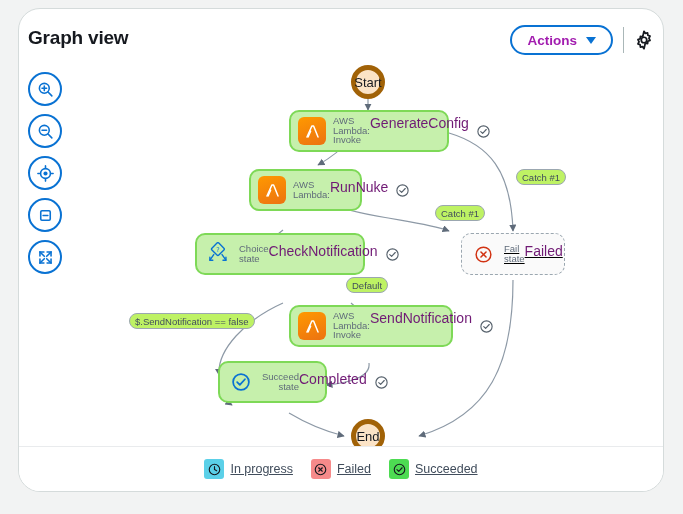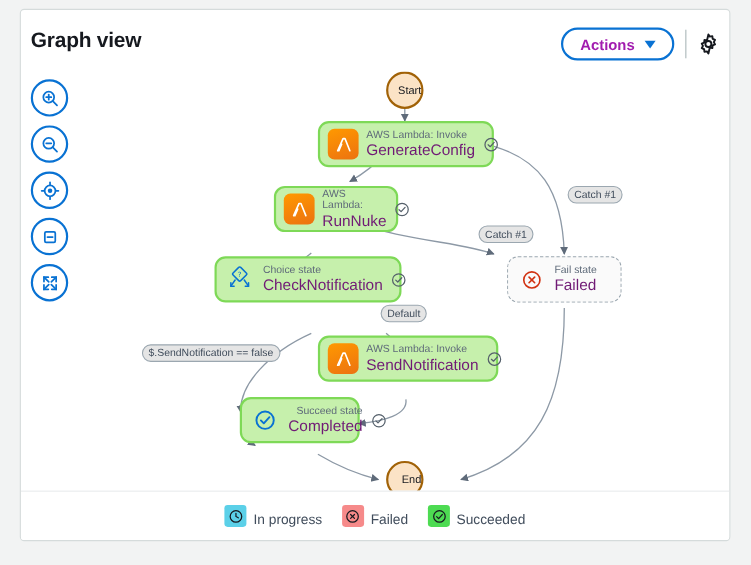--- a/index.html
+++ b/index.html
@@ -16,21 +16,21 @@
     background: #f2f3f3;
   }
   .panel {
     position: absolute;
     left: 18px;
     top: 8px;
     width: 646px;
     height: 484px;
     background: #ffffff;
     border: 1px solid #d5dbdb;
-    border-radius: 4px;
+    border-radius: 22px;
     box-sizing: border-box;
     overflow: hidden;
   }
   .panel-header {
     position: absolute;
     left: 0; top: 0;
     width: 100%;
     height: 60px;
   }
   .page-title {
@@ -119,46 +119,46 @@
   }
   .node {
     position: absolute;
     box-sizing: border-box;
   }
   .term-node {
     width: 34px;
     height: 34px;
     border-radius: 50%;
     background: #fbe3c6;
-    border: 2px solid #a16207;
-    display: flex;
-    align-items: center;
-    justify-content: flex-end;
-    font-size: 10px;
+    border: 5px solid #a16207;
+    display: flex;
+    align-items: center;
+    justify-content: center;
+    font-size: 13px;
     color: #16191f;
   }
   .state-node {
     height: 42px;
     border-radius: 10px;
     background: #c6f0ac;
     border: 2px solid #7ed957;
     display: flex;
     align-items: center;
     padding: 0 6px 0 7px;
     gap: 7px;
     box-sizing: border-box;
     cursor: pointer;
   }
   .state-node.fail {
     background: #fafafa;
     border: 1.5px dashed #9ba7b0;
   }
   .node-text {
     display: flex;
-    flex-direction: column;
+    flex-direction: row;
     justify-content: center;
     line-height: 1.05;
     flex: 1;
   }
   .node-sub {
     font-size: 9.5px;
     color: #5f6b7a;
     margin-bottom: 1px;
   }
   .node-name {
@@ -176,21 +176,21 @@
     flex: none;
     border-radius: 6px;
     display: flex;
     align-items: center;
     justify-content: center;
   }
   .icon-box.lambda { background: linear-gradient(160deg,#ff9900,#ec7211); }
   .icon-box.plain { background: transparent; }
   .edge-label {
     position: absolute;
-    background: #e5e5e5;
+    background: #bef264;
     border: 1px solid #9ba7b0;
     border-radius: 9px;
     font-size: 9.5px;
     color: #414d5c;
     padding: 1.5px 5px;
     white-space: nowrap;
     box-sizing: border-box;
   }
   .legend {
     position: absolute;
@@ -200,24 +200,25 @@
     height: 44px;
     border-top: 1px solid #e9ebed;
     display: flex;
     align-items: center;
     justify-content: center;
     gap: 18px;
     background: #ffffff;
   }
   .legend-item {
     display: flex;
-    align-items: flex-end;
+    align-items: center;
     gap: 6px;
     font-size: 12.5px;
     color: #414d5c;
+    text-decoration: underline;
   }
   .legend-sq {
     width: 20px;
     height: 20px;
     border-radius: 3px;
     display: flex;
     align-items: center;
     justify-content: center;
     flex: none;
   }
@@ -367,21 +368,21 @@
         <div class="node-text">
           <span class="node-sub">Choice state</span>
           <span class="node-name">CheckNotification</span>
         </div>
         <svg class="status-ic" viewBox="0 0 24 24" fill="none" stroke="#55606b" stroke-width="1.8">
           <circle cx="12" cy="12" r="9"></circle>
           <path d="M7.6 12.2 L10.6 15 L16.4 8.8" stroke-linecap="round" stroke-linejoin="round"></path>
         </svg>
       </div>
 
-      <div class="node state-node fail" style="left:442px; top:168px; width:104px;">
+      <div class="node state-node fail" style="left:442px; top:168px; width:104px;text-decoration:underline;">
         <div class="icon-box plain">
           <svg viewBox="0 0 24 24" width="21" height="21" fill="none" stroke="#d13212" stroke-width="1.7" stroke-linecap="round">
             <circle cx="12" cy="12" r="8.4"></circle>
             <line x1="9.1" y1="9.1" x2="14.9" y2="14.9"></line>
             <line x1="14.9" y1="9.1" x2="9.1" y2="14.9"></line>
           </svg>
         </div>
         <div class="node-text">
           <span class="node-sub">Fail state</span>
           <span class="node-name">Failed</span>

